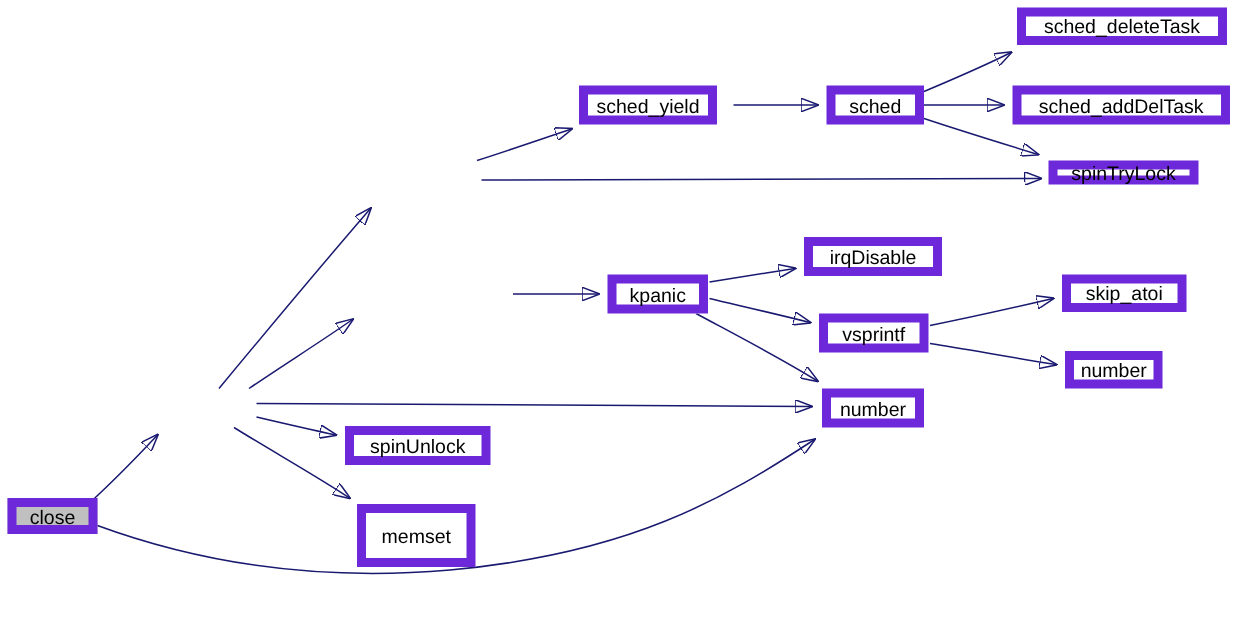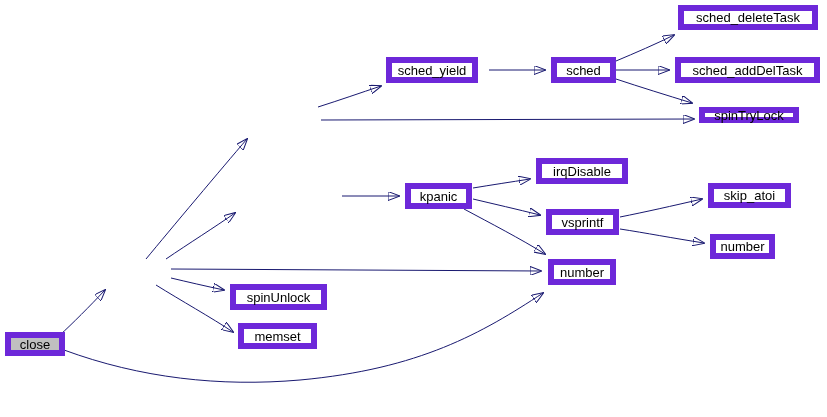--- a/index.html
+++ b/index.html
@@ -82,15 +82,15 @@
   <div class="node" style="left:678px; top:5px;   width:140px; height:25px;">sched_deleteTask</div>
   <div class="node" style="left:675px; top:57px;  width:145px; height:26px;">sched_addDelTask</div>
   <div class="node" style="left:699px; top:107px; width:100px; height:16px;">spinTryLock</div>
   <div class="node" style="left:405px; top:183px; width:67px;  height:26px;">kpanic</div>
   <div class="node" style="left:536px; top:158px; width:92px;  height:26px;">irqDisable</div>
   <div class="node" style="left:708px; top:183px; width:83px;  height:25px;">skip_atoi</div>
   <div class="node" style="left:546px; top:209px; width:73px;  height:26px;">vsprintf</div>
   <div class="node" style="left:710px; top:234px; width:65px;  height:25px;">number</div>
   <div class="node" style="left:548px; top:259px; width:68px;  height:26px;">number</div>
   <div class="node" style="left:230px; top:284px; width:97px;  height:26px;">spinUnlock</div>
-  <div class="node" style="left:238px; top:323px; width:79px;  height:26px;">memset</div>
+  <div class="node" style="left:238px; top:336px; width:79px;  height:42px;">memset</div>
 
 </div>
 
 </body></html>

